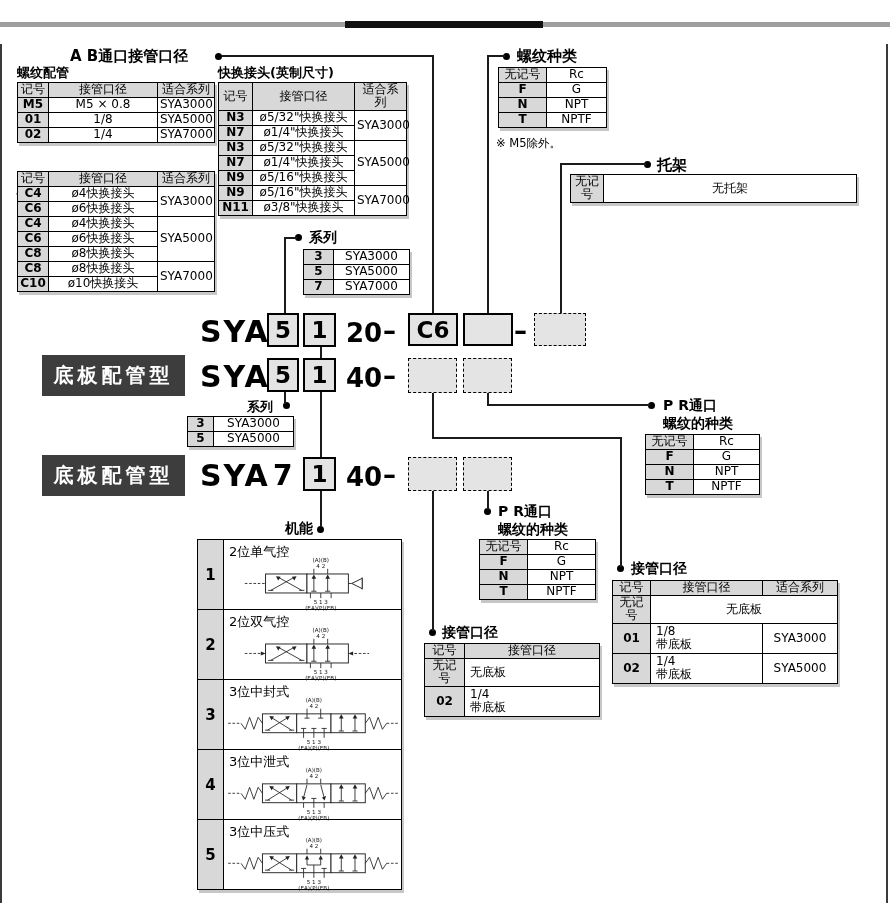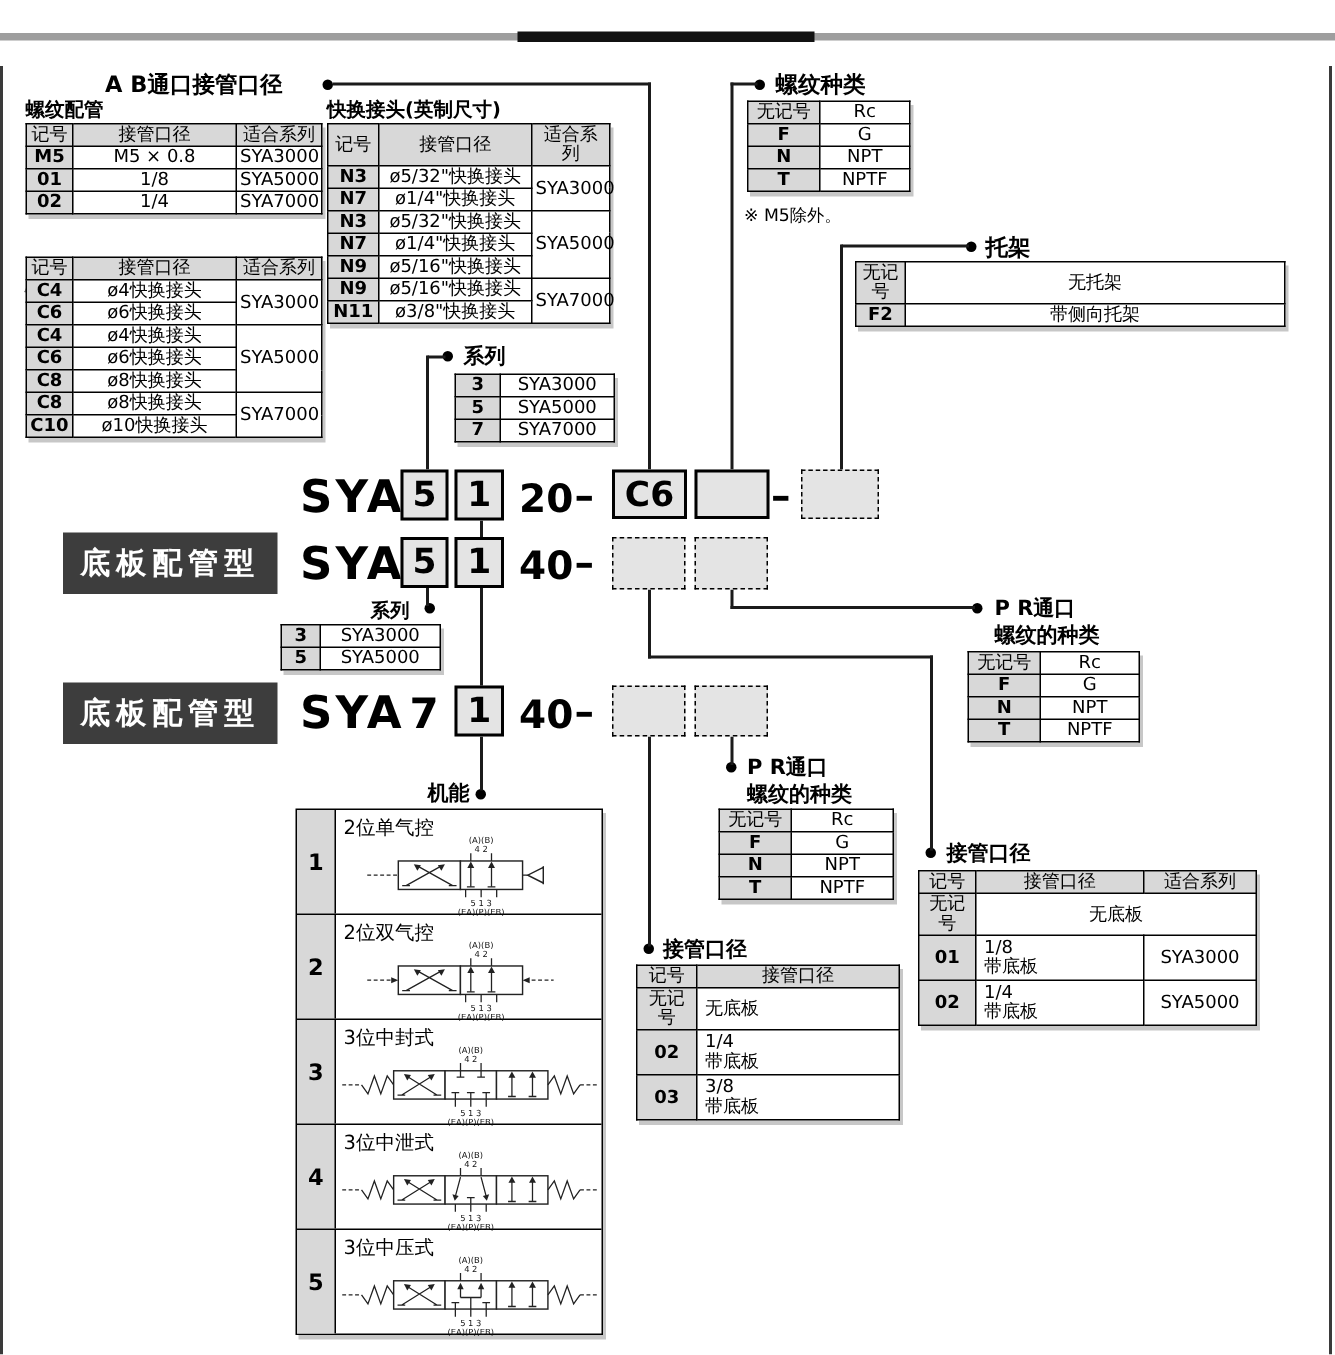--- a/index.html
+++ b/index.html
@@ -272,24 +272,20 @@
   <table class="t" style="left:570px; top:174px; width:287px;">
     <colgroup>
         <col style="width:33px">
         <col>
       </colgroup>
     <tbody>
       <tr>
           <td class="c" style="font-weight:normal">无记号</td>
           <td>无托架</td>
         </tr>
-      <tr>
-          <td class="c">F2</td>
-          <td>带侧向托架</td>
-        </tr>
     </tbody>
   </table>
 
   <table class="t" style="left:303px; top:249px; width:107px;">
     <colgroup>
         <col style="width:30px">
         <col>
       </colgroup>
     <tbody>
       <tr>
@@ -384,25 +380,20 @@
           <td class="h">记号</td>
           <td class="h">接管口径</td>
         </tr>
       <tr>
           <td class="c" style="font-weight:normal">无记号</td>
           <td class="l">无底板</td>
         </tr>
       <tr>
           <td class="c" style="height:30px">02</td>
           <td class="l pre">1/4
-带底板</td>
-        </tr>
-      <tr>
-          <td class="c" style="height:30px">03</td>
-          <td class="l pre">3/8
 带底板</td>
         </tr>
     </tbody>
   </table>
 
   <table class="t" style="left:612px; top:580px; width:226px;">
     <colgroup>
         <col style="width:38px">
         <col style="width:112px">
         <col>

